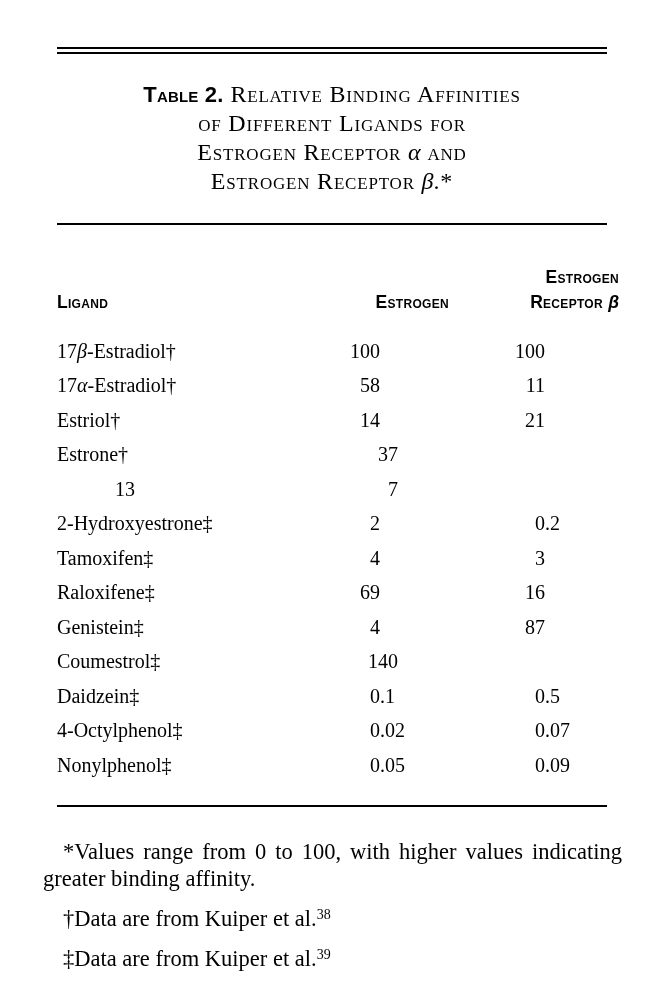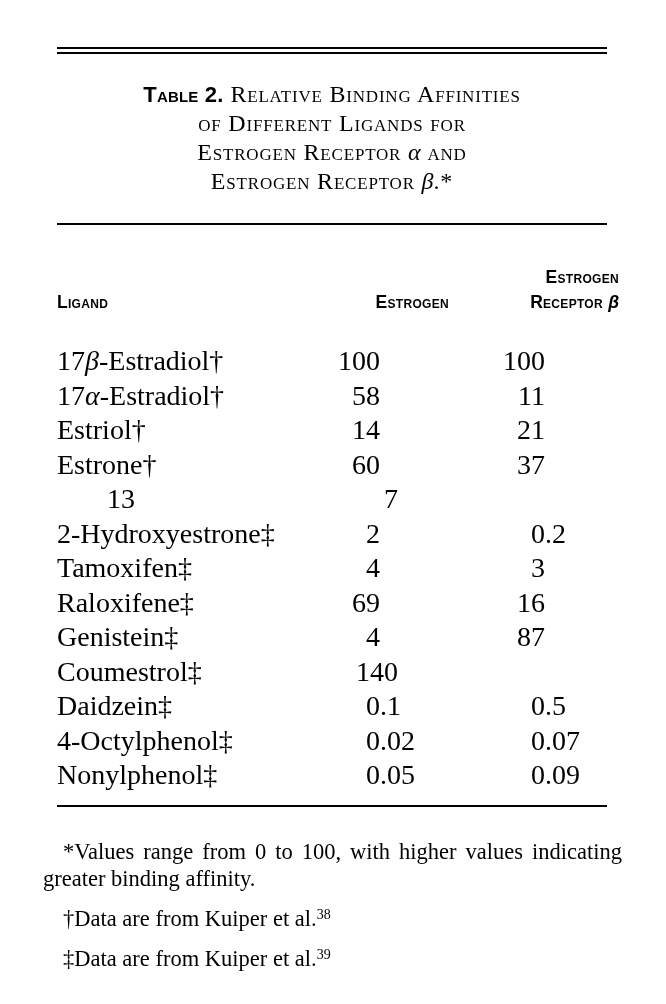--- a/index.html
+++ b/index.html
@@ -79,23 +79,23 @@
     line-height: 25px;
     letter-spacing: 0.3px;
   }
   .h-col { text-align: right; }
   .h-col.hb { transform: translateX(12px); }
 
   
   .tbody {
     position: absolute;
     left: 57px;
-    top: 344px;
-    width: 550px;
-    font-size: 28px;
+    top: 334px;
+    width: 550px;
+    font-size: 20px;
   }
   .trow {
     display: grid;
     grid-template-columns: 245px 147px 158px;
     height: 34.5px;
     align-items: center;
   }
   .val { display: flex; }
   .val .ip { text-align: right; }
   .val .fp { text-align: left; flex: 1; }
@@ -180,24 +180,20 @@
           <span class="ip">14</span>
           <span class="fp"></span>
         </div>
         <div class="val val-b">
           <span class="ip">21</span>
           <span class="fp"></span>
         </div>
       </div>
       <div class="trow">
         <div class="lig">Estrone†</div>
-        <div class="val val-a">
-          <span class="ip">60</span>
-          <span class="fp"></span>
-        </div>
         <div class="val val-b">
           <span class="ip">37</span>
           <span class="fp"></span>
         </div>
       </div>
       <div class="trow">
         <div class="val val-a">
           <span class="ip">13</span>
           <span class="fp"></span>
         </div>

